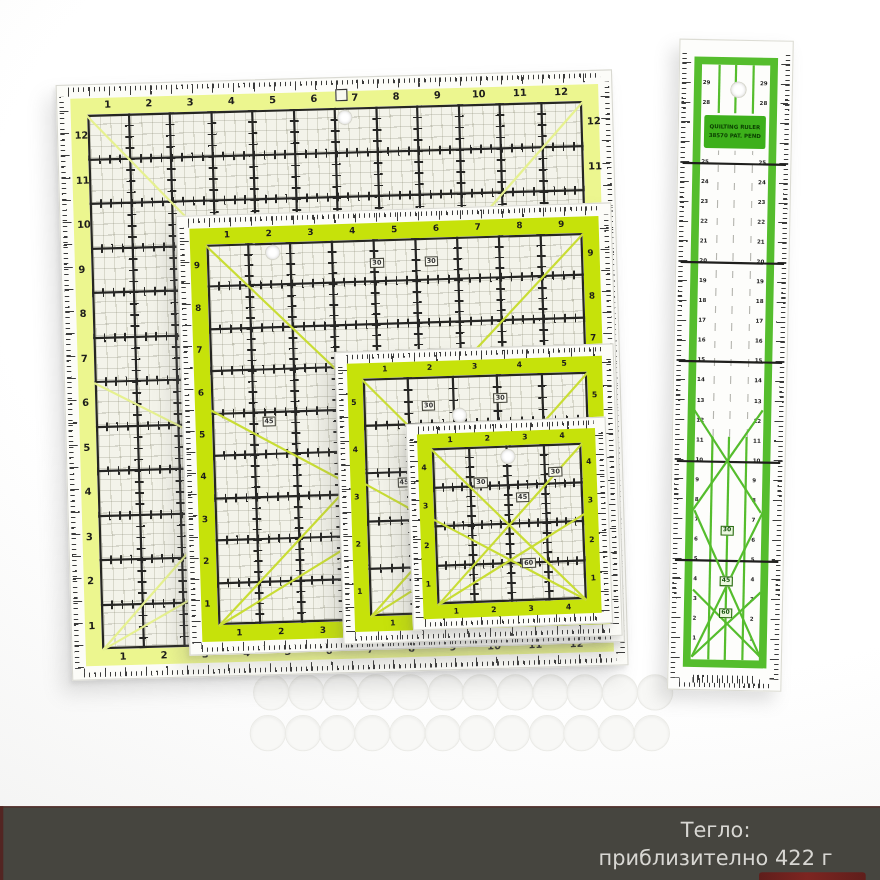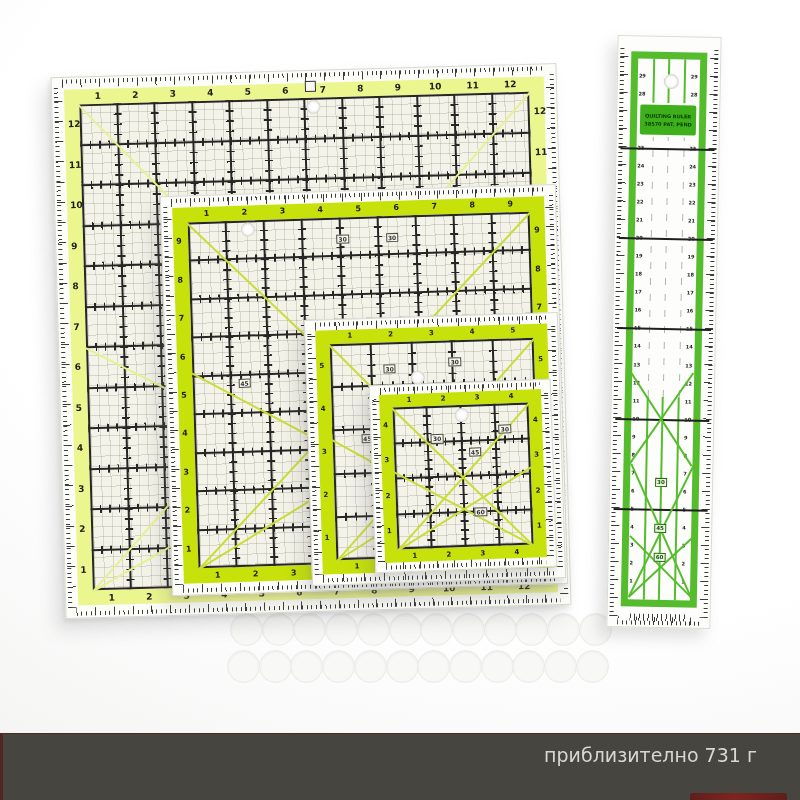--- a/index.html
+++ b/index.html
@@ -527,16 +527,17 @@
       <div class="pad" style="width: 31px; height: 31px; background: rgb(248, 248, 246); left: 448.9px; top: 650px;"></div>
       <div class="pad" style="width: 31px; height: 31px; background: rgb(248, 248, 246); left: 480.6px; top: 650px;"></div>
       <div class="pad" style="width: 31px; height: 31px; background: rgb(248, 248, 246); left: 512.3px; top: 650px;"></div>
       <div class="pad" style="width: 31px; height: 31px; background: rgb(248, 248, 246); left: 544px; top: 650px;"></div>
       <div class="pad" style="width: 31px; height: 31px; background: rgb(248, 248, 246); left: 575.7px; top: 650px;"></div>
     </div>
 </div>
 
 <div id="footer" style="background: rgb(70, 69, 63); color: rgb(216, 215, 211);">
   <div class="f-right">
-    <div>приблизително 731 г</div>
+    <div>Тегло:</div>
+    <div>приблизително 422 г</div>
   </div>
   <div class="f-accent" style="background: linear-gradient(90deg, rgb(95, 30, 27), rgb(125, 37, 33) 45%, rgb(95, 30, 27));"></div>
 </div>
 
 </body></html>

